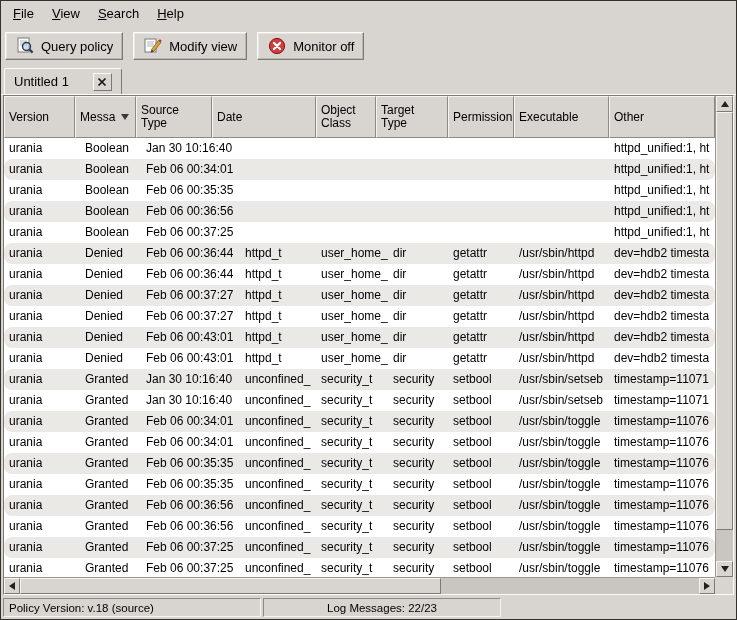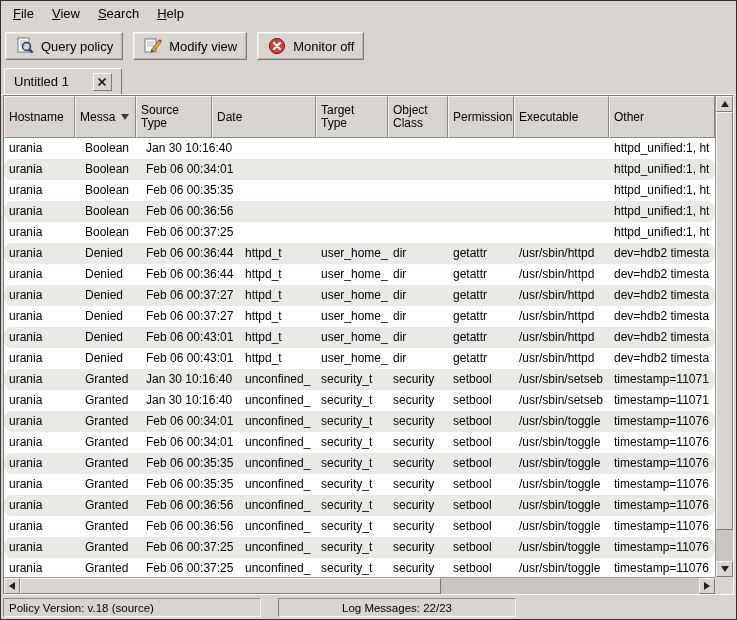--- a/index.html
+++ b/index.html
@@ -122,21 +122,21 @@
   }
   .corner { position: absolute; right: 0; bottom: 0; width: 18px; height: 17px; background: var(--window-bg, #d8d4d0); }
 
   .arr { width: 0; height: 0; display: block; }
   .arr-up   { border-left: 4px solid transparent; border-right: 4px solid transparent; border-bottom: 6px solid #23211f; }
   .arr-down { border-left: 4px solid transparent; border-right: 4px solid transparent; border-top: 6px solid #23211f; }
   .arr-left { border-top: 4px solid transparent; border-bottom: 4px solid transparent; border-right: 6px solid #23211f; }
   .arr-right{ border-top: 4px solid transparent; border-bottom: 4px solid transparent; border-left: 6px solid #23211f; }
 
   
-  .statusbar { height: 22px; flex: none; display: flex; gap: 17px; padding: 1px 2px 2px 2px; }
+  .statusbar { height: 22px; flex: none; display: flex; gap: 2px; padding: 1px 2px 2px 2px; }
   .status-box {
     border: 1px solid; border-color: #8d8984 #f6f4f1 #f6f4f1 #8d8984;
     font-size: 11.5px; color: #000; display: flex; align-items: center; padding: 0 5px;
     white-space: nowrap; overflow: hidden;
   }
   .sb-left   { flex: 0 0 258px; }
   .sb-center { flex: 0 0 238px; justify-content: center; }
   .sb-right  { flex: 1 1 auto; justify-content: center; }
 </style>
 </head>
@@ -199,37 +199,37 @@
         </svg>
       </span>
     </div>
   </div>
 
   <div class="content">
     <div class="table-frame">
       <div class="grid">
         <div class="thead">
             <div class="th c0">
-              <span class="lbl">Hostname</span>
+              <span class="lbl">Version</span>
             </div>
             <div class="th c1">
               <span class="lbl">Messa</span>
               <span class="sort-arrow"></span>
             </div>
             <div class="th c3 wrap">
               <span class="lbl">Source Type</span>
             </div>
             <div class="th c2">
               <span class="lbl">Date</span>
             </div>
+            <div class="th c5 wrap">
+              <span class="lbl">Object Class</span>
+            </div>
             <div class="th c4 wrap">
               <span class="lbl">Target Type</span>
-            </div>
-            <div class="th c5 wrap">
-              <span class="lbl">Object Class</span>
             </div>
             <div class="th c6">
               <span class="lbl">Permission</span>
             </div>
             <div class="th c7">
               <span class="lbl">Executable</span>
             </div>
             <div class="th c8">
               <span class="lbl">Other</span>
             </div>

